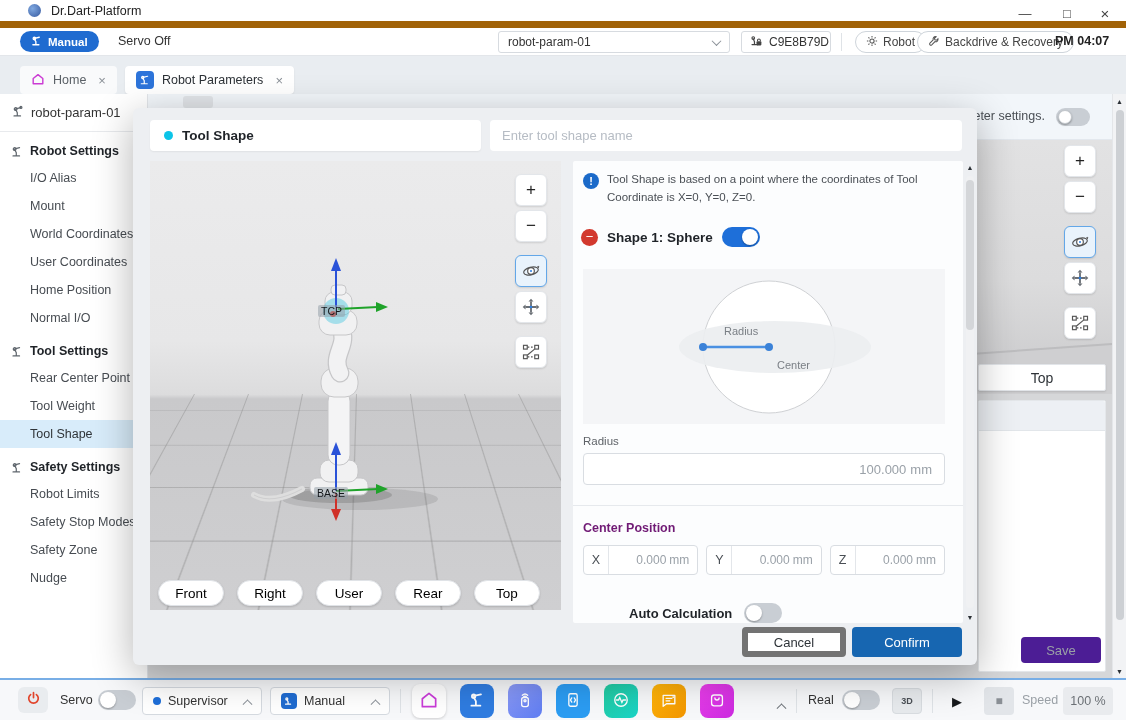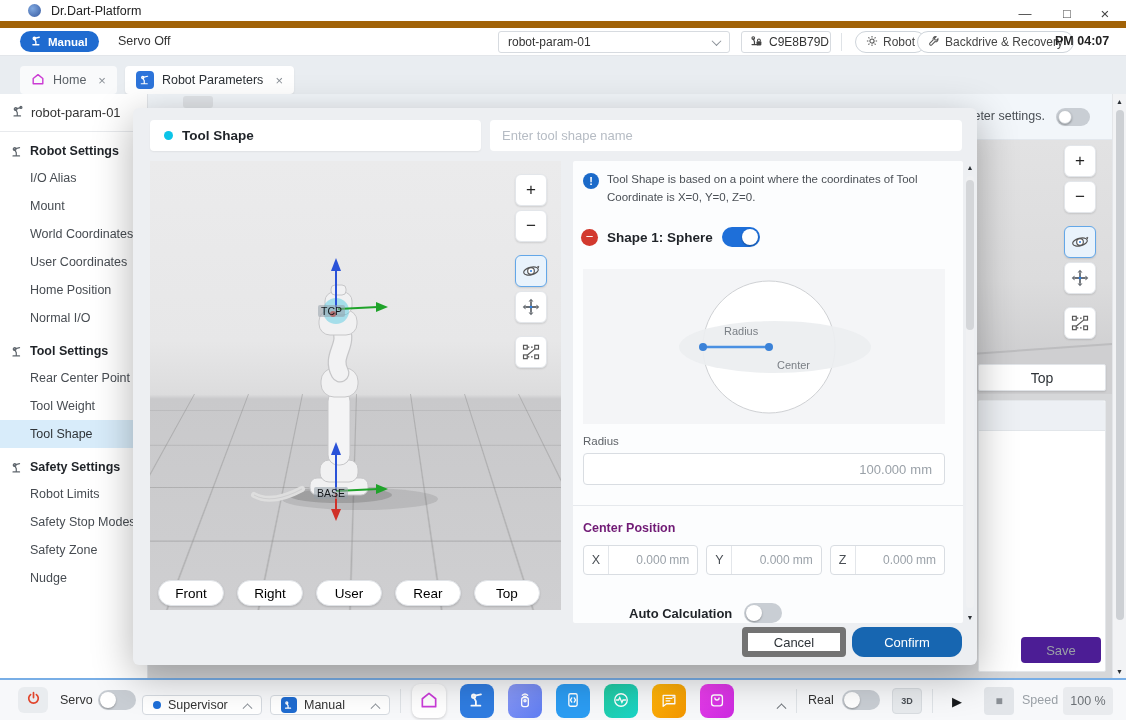--- a/index.html
+++ b/index.html
@@ -106,28 +106,28 @@
   #auto-row { position:absolute; left:10px; top:442px; display:flex; align-items:center; gap:12px;margin-left:46px; }
   #auto-label { font-weight:bold; font-size:13px; color:#1f2328; }
   
   #rp-scroll-up { position:absolute; left:831px; top:53px; width:12px; height:12px; font-size:7px; color:#2c3136; display:flex; align-items:center; justify-content:center; }
   #rp-track { position:absolute; left:833px; top:68px; width:8px; height:432px; background:#f0f1f3; border-radius:4px; }
   #rp-thumb { position:absolute; left:833px; top:72px; width:8px; height:150px; background:#d4d6d9; border-radius:4px; }
   #rp-scroll-down { position:absolute; left:831px; top:503px; width:12px; height:12px; font-size:7px; color:#2c3136; display:flex; align-items:center; justify-content:center; }
 
   
   #cancel-btn { position:absolute; left:609px; top:519px; width:104px; height:30px; background:#fff; border:6px solid #737373; border-radius:4px; font-size:13px; color:#2e3338; display:flex; align-items:center; justify-content:center; }
-  #confirm-btn { position:absolute; left:719px; top:519px; width:110px; height:30px; background:#1766b1; border-radius:12px; font-size:13px; color:#fff; display:flex; align-items:center; justify-content:center; }
+  #confirm-btn { position:absolute; left:719px; top:519px; width:110px; height:30px; background:#1766b1; border-radius:4px; font-size:13px; color:#fff; display:flex; align-items:center; justify-content:center; }
 
   
   #bottombar { position:absolute; left:0; right:0; bottom:0; height:42px; background:#f7f8fa; border-top:2px solid #78aee6; }
   #power-btn { position:absolute; left:18px; top:7px; width:30px; height:26px; background:#e9ecef; border-radius:6px; display:flex; align-items:center; justify-content:center; }
   #servo-label { position:absolute; left:60px; top:13px; font-size:12.5px; color:#333; }
   #servo-toggle { position:absolute; left:98px; top:10px; }
-  .bb-dd { position:absolute; top:7px; height:20px; background:#fff; border:1px solid #d5dae0; border-radius:4px; display:flex; align-items:center; gap:7px; padding:0 10px; font-size:12.5px; color:#333;margin-top:8px; }
+  .bb-dd { position:absolute; top:7px; height:28px; background:#fff; border:1px solid #d5dae0; border-radius:4px; display:flex; align-items:center; gap:7px; padding:0 10px; font-size:12.5px; color:#333; }
   .vdiv { position:absolute; top:9px; width:1px; height:24px; background:#dfe3e7; }
   .app-icon { position:absolute; top:4px; width:34px; height:34px; border-radius:8px; display:flex; align-items:center; justify-content:center; }
   #real-label { position:absolute; left:808px; top:13px; font-size:12.5px; color:#333; }
   #real-toggle { position:absolute; left:842px; top:10px; }
   #view3d-btn { position:absolute; left:892px; top:8px; width:30px; height:26px; background:#e7eaed; border-radius:4px; display:flex; align-items:center; justify-content:center; font-size:9px; font-weight:bold; color:#4a4f55; border:1px solid #d8dce0; }
   #play-btn { position:absolute; left:942px; top:7px; width:30px; height:28px; display:flex; align-items:center; justify-content:center; font-size:13px; color:#17191c; }
   #stop-btn { position:absolute; left:984px; top:7px; width:30px; height:28px; background:#e2e5e9; border-radius:4px; display:flex; align-items:center; justify-content:center; font-size:12px; color:#8a8f95; }
   #speed-label { position:absolute; left:1022px; top:13px; font-size:12.5px; color:#9aa0a6; }
   #speed-value { position:absolute; left:1063px; top:7px; width:50px; height:28px; background:#e9ebee; border-radius:4px; display:flex; align-items:center; justify-content:center; font-size:12.5px; color:#6b7075; }
 </style>

